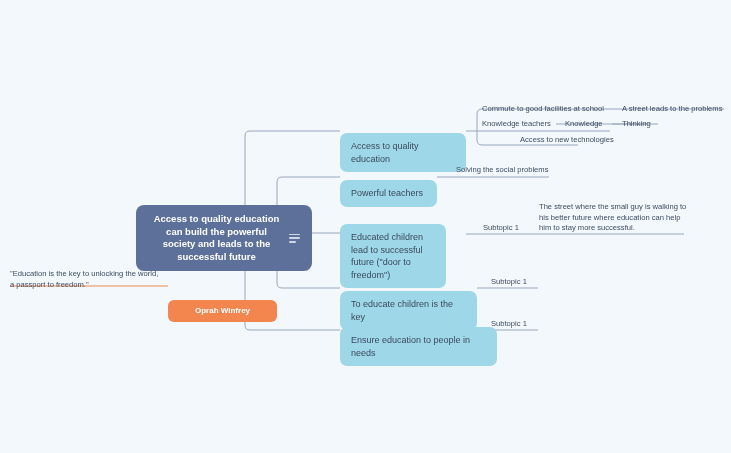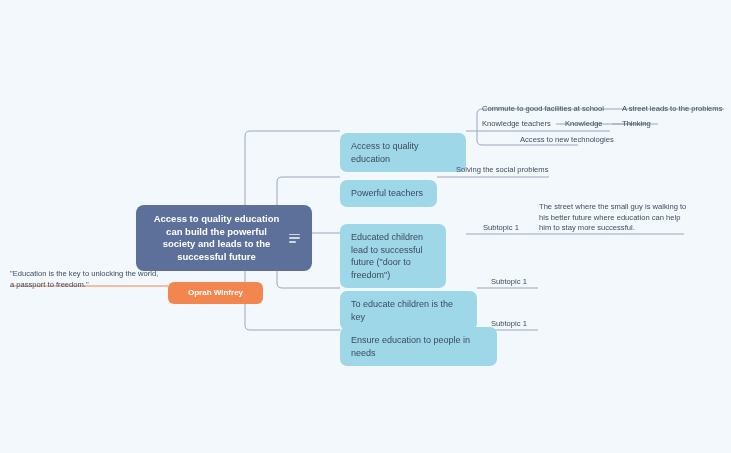--- a/index.html
+++ b/index.html
@@ -88,24 +88,24 @@
     border-radius: 7px;
     margin-top: 14px;
   }
 
   
   .author {
     background: #f3854e;
     color: #ffffff;
     font-size: 8px;
     font-weight: bold;
-    padding: 6px 20px;
+    padding: 6px 27px;
     border-radius: 6px;
     left: 168px;
-    top: 282px;
+    top: 300px;
     line-height: 10px;
   }
 
   
   .leaf {
     position: absolute;
     color: #3f4c60;
     font-size: 7.6px;
     line-height: 10.5px;
     white-space: nowrap;

